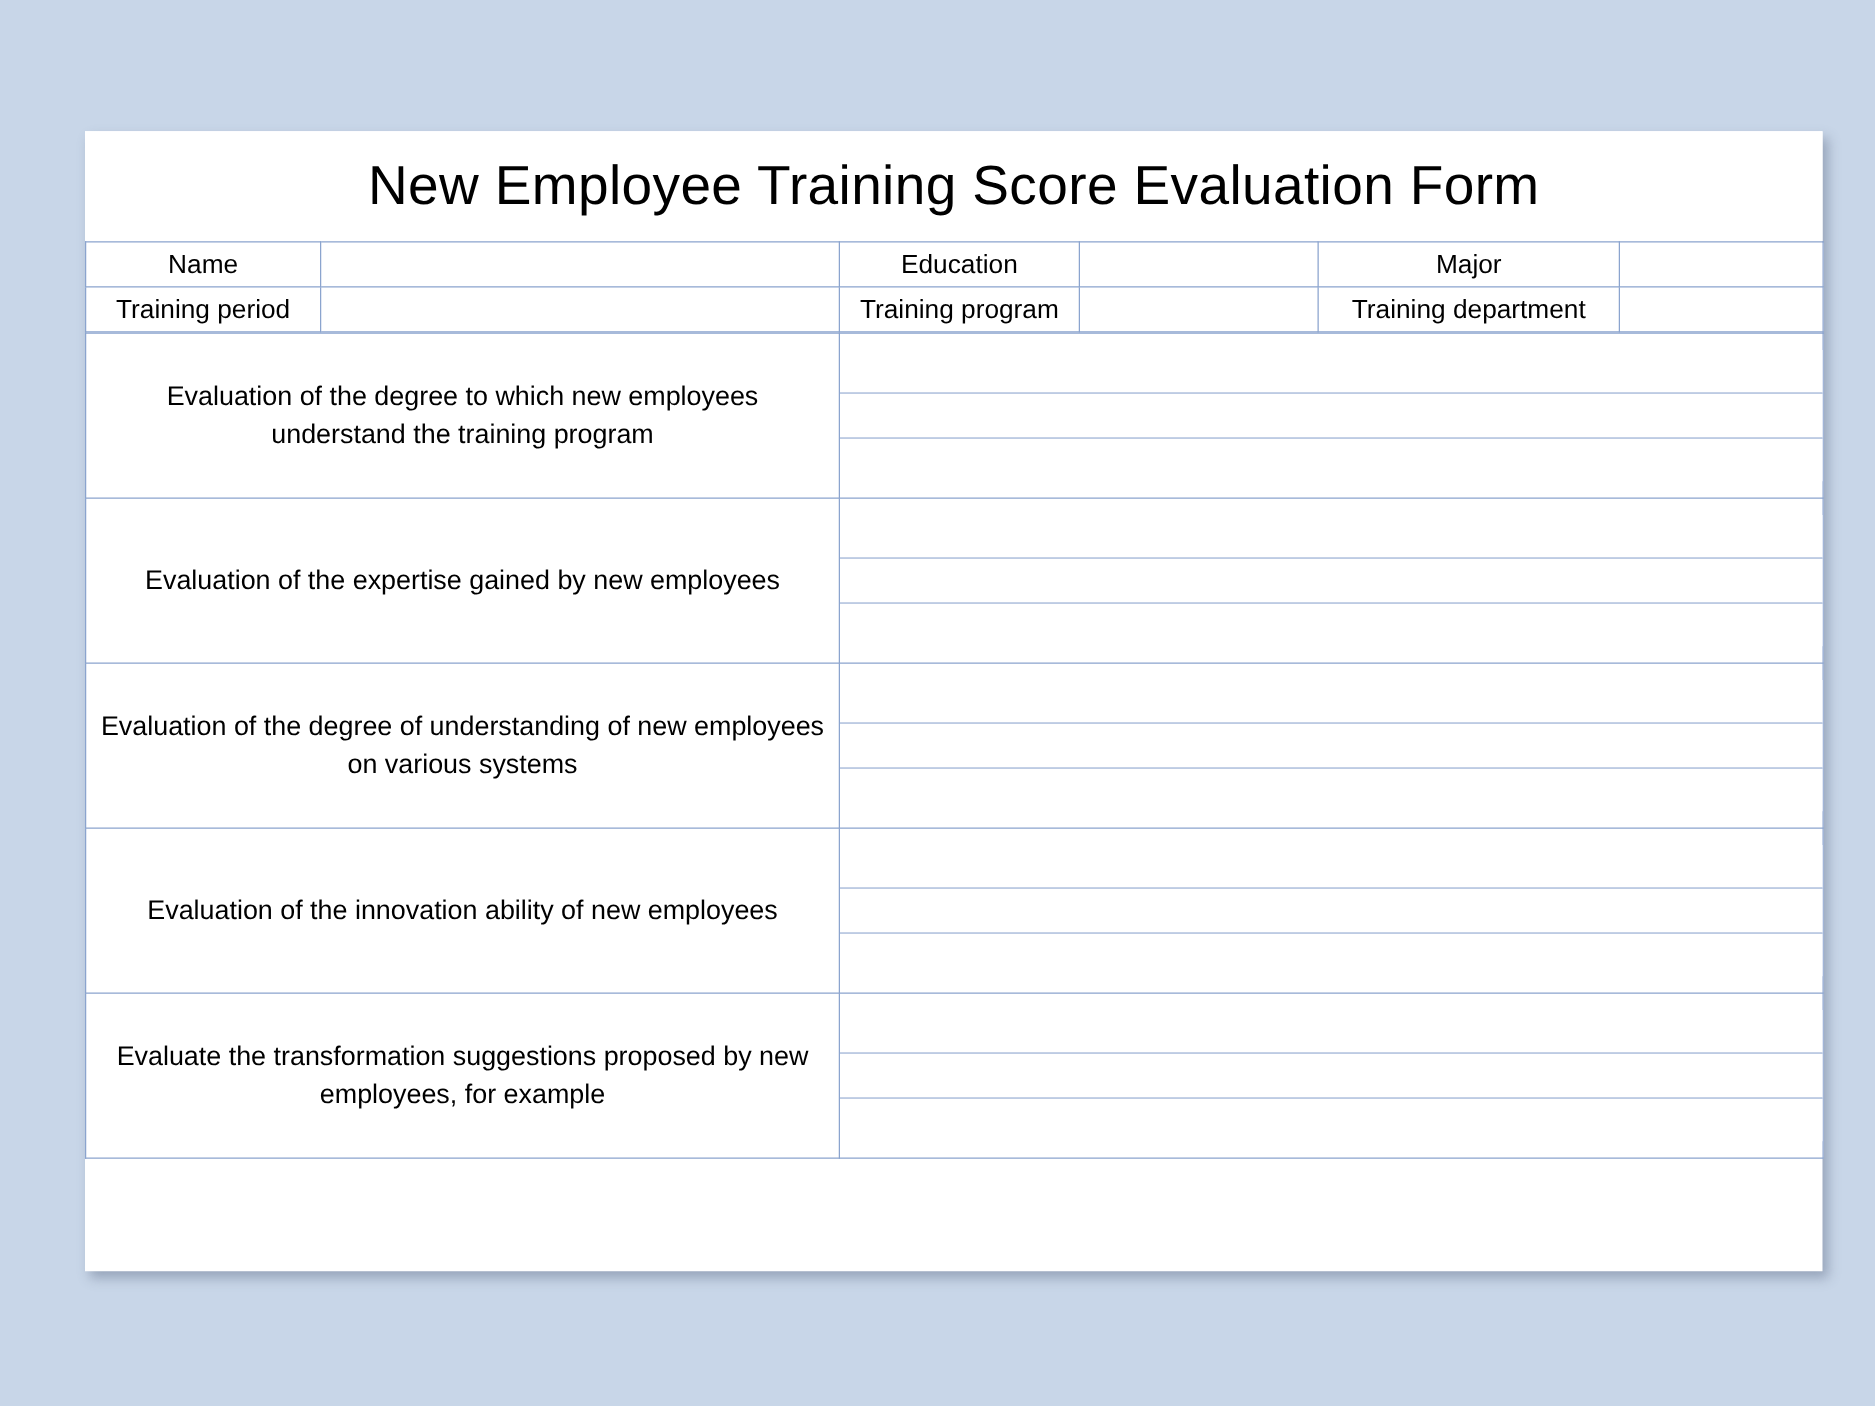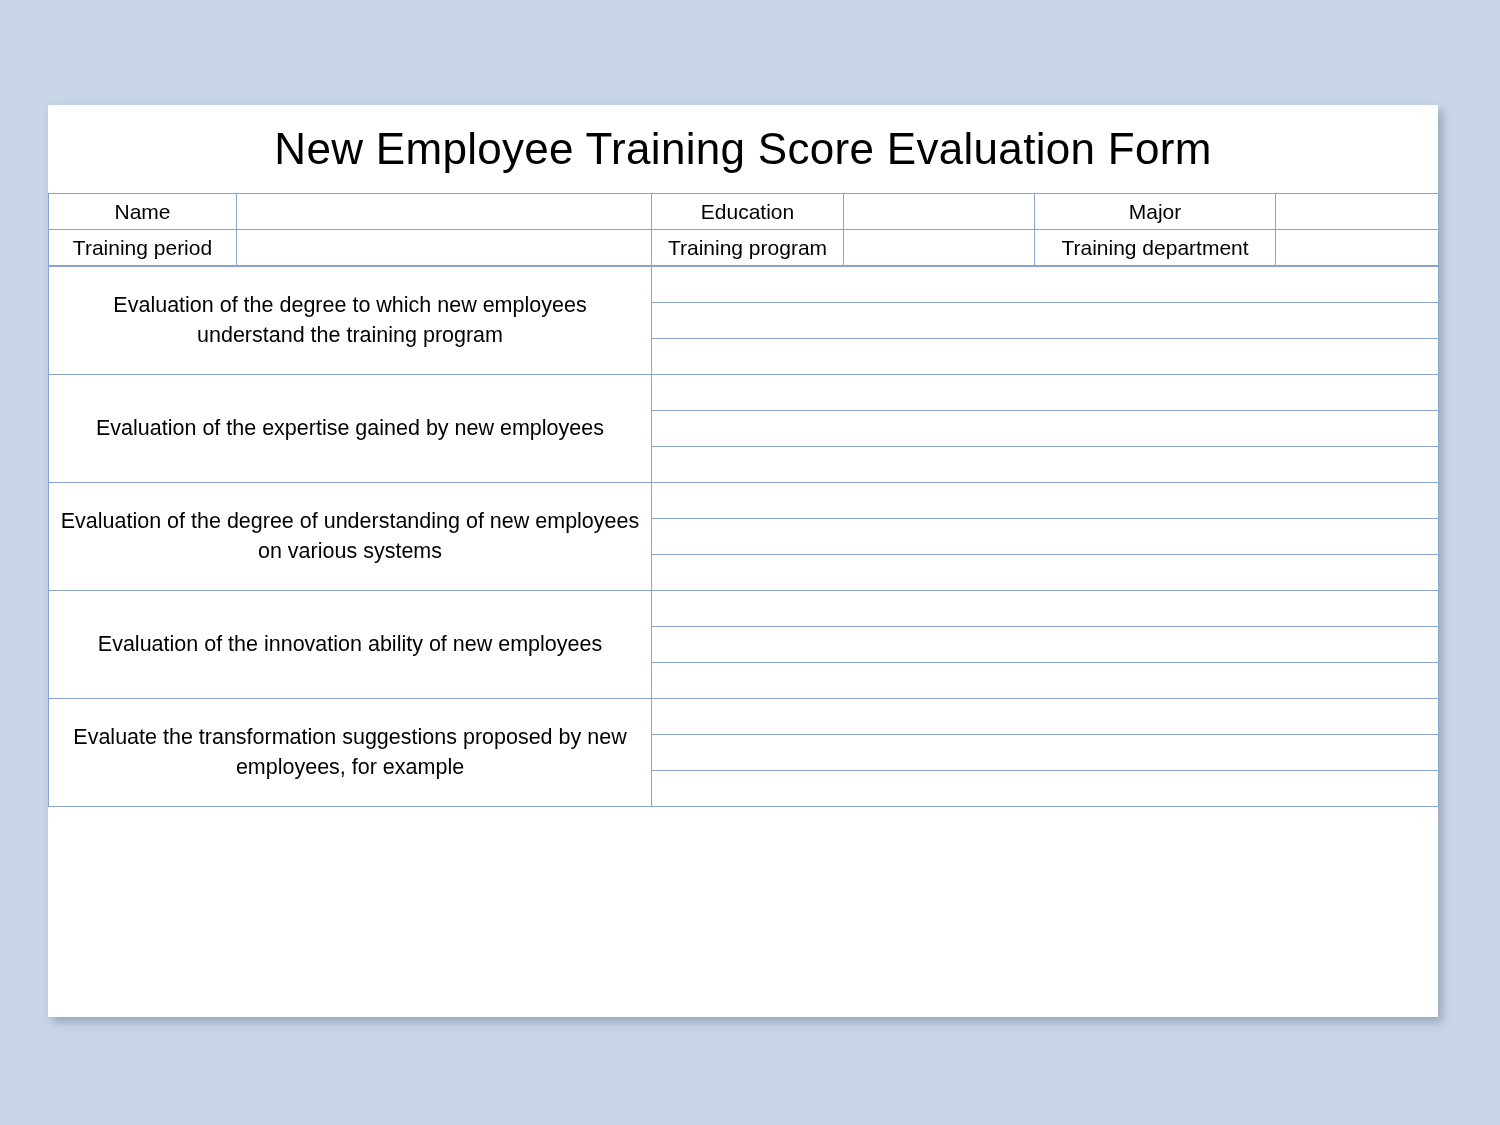--- a/index.html
+++ b/index.html
@@ -9,21 +9,21 @@
   body {
     width: 1500px;
     height: 1125px;
     background: #c8d6e8;
     font-family: "Liberation Sans", sans-serif;
     overflow: hidden;
   }
 
   .page {
     position: absolute;
-    left: 48px;
+    left: 68px;
     top: 105px;
     width: 1390px;
     height: 912px;
     background: #ffffff;
     box-shadow: 4px 5px 9px rgba(90, 105, 130, 0.45);
   }
 
   
   .title-band {
     height: 88px;
@@ -65,21 +65,21 @@
     font-size: 21px;
     margin-top: 13px;
   }
   .info-blank {
     background: #ffffff;
   }
 
   
   .body-row .row-label {
     height: 107px;
-    padding: 0 6px;
+    padding: 12px 6px;
     font-size: 21.5px;
     line-height: 1.38;
     text-align: center;
     vertical-align: middle;
   }
   .row-label-inner {
     display: block;
     padding: 0 4px;
   }
 

